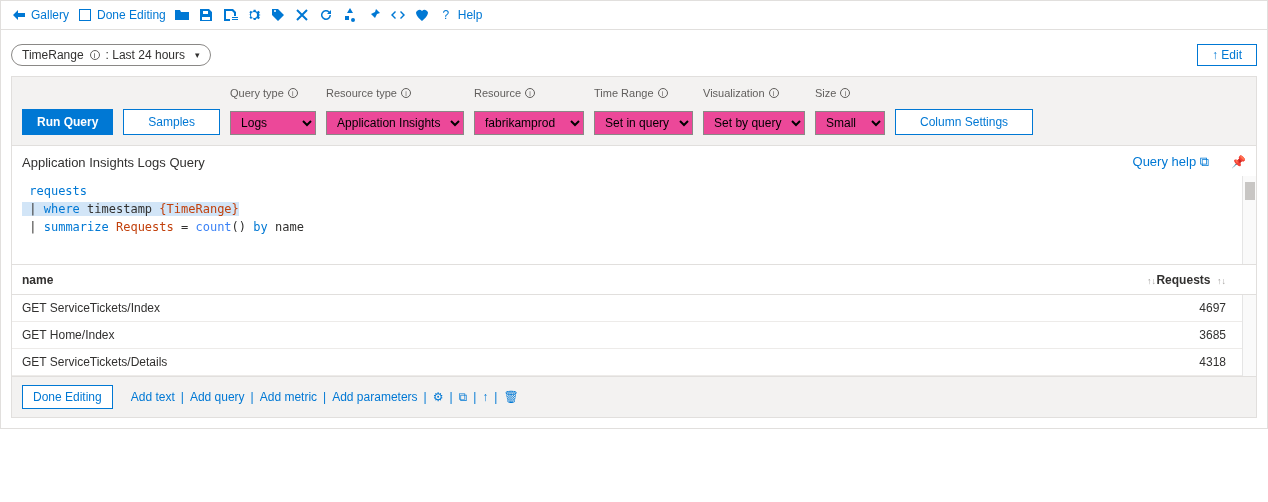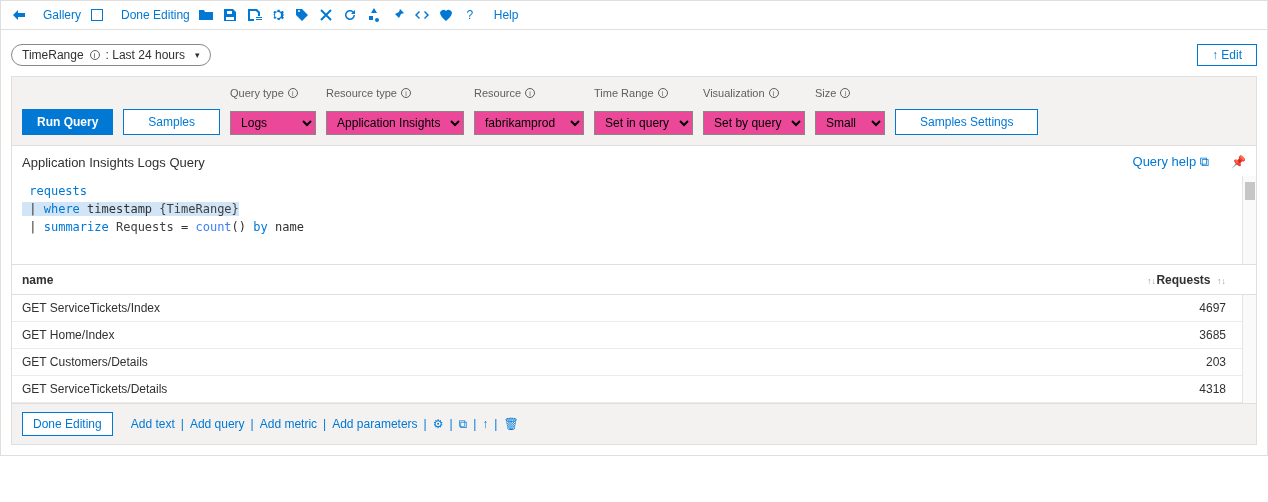--- a/index.html
+++ b/index.html
@@ -1,19 +1,19 @@
 <!DOCTYPE html>
 <html><head>
 <meta charset="utf-8">
 <style>
   * { box-sizing: border-box; margin:0; padding:0; }
   html,body { font-family: "Segoe UI", Arial, sans-serif; font-size:12px; color:#323130; background:#fff; max-width:1268px; }
   .root { border:1px solid #e1dfdd; }
   .toolbar { display:flex; align-items:center; gap:8px; padding:6px 10px; border-bottom:1px solid #e1dfdd; }
-  .tb-btn { display:flex; align-items:center; gap:16px; color:#0078d4; font-size:12px; cursor:pointer; }
+  .tb-btn { display:flex; align-items:center; gap:4px; color:#0078d4; font-size:12px; cursor:pointer; }
   .tb-icon { width:16px; height:16px; display:inline-flex; align-items:center; justify-content:center; color:#0078d4; }
   .tb-icon svg { width:16px; height:16px; fill:currentColor; }
   .spacer { flex:1; }
   .params { padding:14px 10px 10px 10px; display:flex; align-items:flex-start; gap:10px; }
   .pill { border:1px solid #8a8886; border-radius:20px; padding:3px 10px; display:flex; align-items:center; gap:6px; font-size:12px; cursor:pointer; }
   .pill .caret { font-size:9px; margin-left:4px; }
   .edit-btn { border:1px solid #0078d4; color:#0078d4; background:#fff; padding:3px 14px; font-size:12px; cursor:pointer; }
   .panel { margin:0 10px 10px; border:1px solid #e1dfdd; }
   .qbar { display:flex; align-items:flex-end; gap:10px; padding:10px; background:#f3f2f1; border-bottom:1px solid #e1dfdd; flex-wrap:wrap; }
   .run-btn { background:#0078d4; color:#fff; border:1px solid #0078d4; padding:5px 14px; font-weight:600; font-size:12px; cursor:pointer; }
@@ -22,21 +22,21 @@
   .field-label { font-size:11px; color:#605e5c; display:flex; align-items:center; gap:4px; }
   .info-icon { width:10px; height:10px; border:1px solid #605e5c; border-radius:50%; display:inline-flex; align-items:center; justify-content:center; font-size:7px; line-height:1; }
   .select { border:1px solid #8a8886; background:#ec4899; padding:3px 6px; font-size:12px; height:24px; min-width:86px; cursor:pointer;}
   .qheader { display:flex; align-items:center; justify-content:space-between; padding:8px 10px 6px; font-size:13px; }
   .qhelp { display:flex; align-items:center; gap:22px; color:#0078d4; }
   .editor { position:relative; padding:6px 10px 28px; font-family: Consolas, monospace; font-size:12px; line-height:18px; border-bottom:1px solid #e1dfdd; }
   .editor .scroll-stub { position:absolute; right:0; top:0; width:14px; height:100%; background:#fafafa; border-left:1px solid #e5e5e5; }
   .editor .scroll-thumb { position:absolute; right:1px; top:6px; width:10px; height:18px; background:#c8c6c4; }
   .tok-kw { color:#0078d4; }
   .tok-fn { color:#3b82f6; }
-  .tok-name { color:#404040; }
+  .tok-name { color:#c2410c; }
   .tok-op { color:#0078d4; }
   .hl { background:#d2e5f7; }
   .ed-line { white-space:pre; }
   .resultshead { display:flex; background:#fff; border-bottom:1px solid #e1dfdd; font-weight:600; font-size:12px; height:30px; align-items:center; padding:0 10px; }
   .col-name { flex:1; }
   .col-req { width:90px; text-align:right; padding-right:20px;}
   .sort-glyph { font-size:9px; color:#a19f9d; margin-left:4px; }
   .results { position:relative; max-height:160px; }
   .row { display:flex; padding:6px 10px; border-bottom:1px solid #edebe9; font-size:12px; }
   .row .col-name { flex:1; }
@@ -184,21 +184,21 @@
         <select class="select"><option>Set by query</option></select>
       </div>
       <div class="field">
         <span class="field-label">
             <span>Size</span>
             <span class="info-icon">i</span>
           </span>
         <select class="select" style="min-width:70px"><option>Small</option></select>
       </div>
 
-      <button class="colset-btn">Samples Settings</button>
+      <button class="colset-btn">Column Settings</button>
     </div>
 
     <div class="qheader">
       <span>Application Insights Logs Query</span>
       <span class="qhelp">
         <span class="link">
           <span>Query help</span>
           <span>⧉</span>
         </span>
         <span class="ficon">📌</span>
@@ -223,24 +223,20 @@
     <div class="results">
       <div class="row">
         <div class="col-name">GET ServiceTickets/Index</div>
         <div class="col-req">4697</div>
       </div>
       <div class="row">
         <div class="col-name">GET Home/Index</div>
         <div class="col-req">3685</div>
       </div>
       <div class="row">
-        <div class="col-name">GET Customers/Details</div>
-        <div class="col-req">203</div>
-      </div>
-      <div class="row">
         <div class="col-name">GET ServiceTickets/Details</div>
         <div class="col-req">4318</div>
       </div>
       <div class="scroll-stub"></div>
     </div>
 
     <div class="footer">
       <button class="done-btn">Done Editing</button>
       <span style="width:6px"></span>
       <span class="link">Add text</span>

